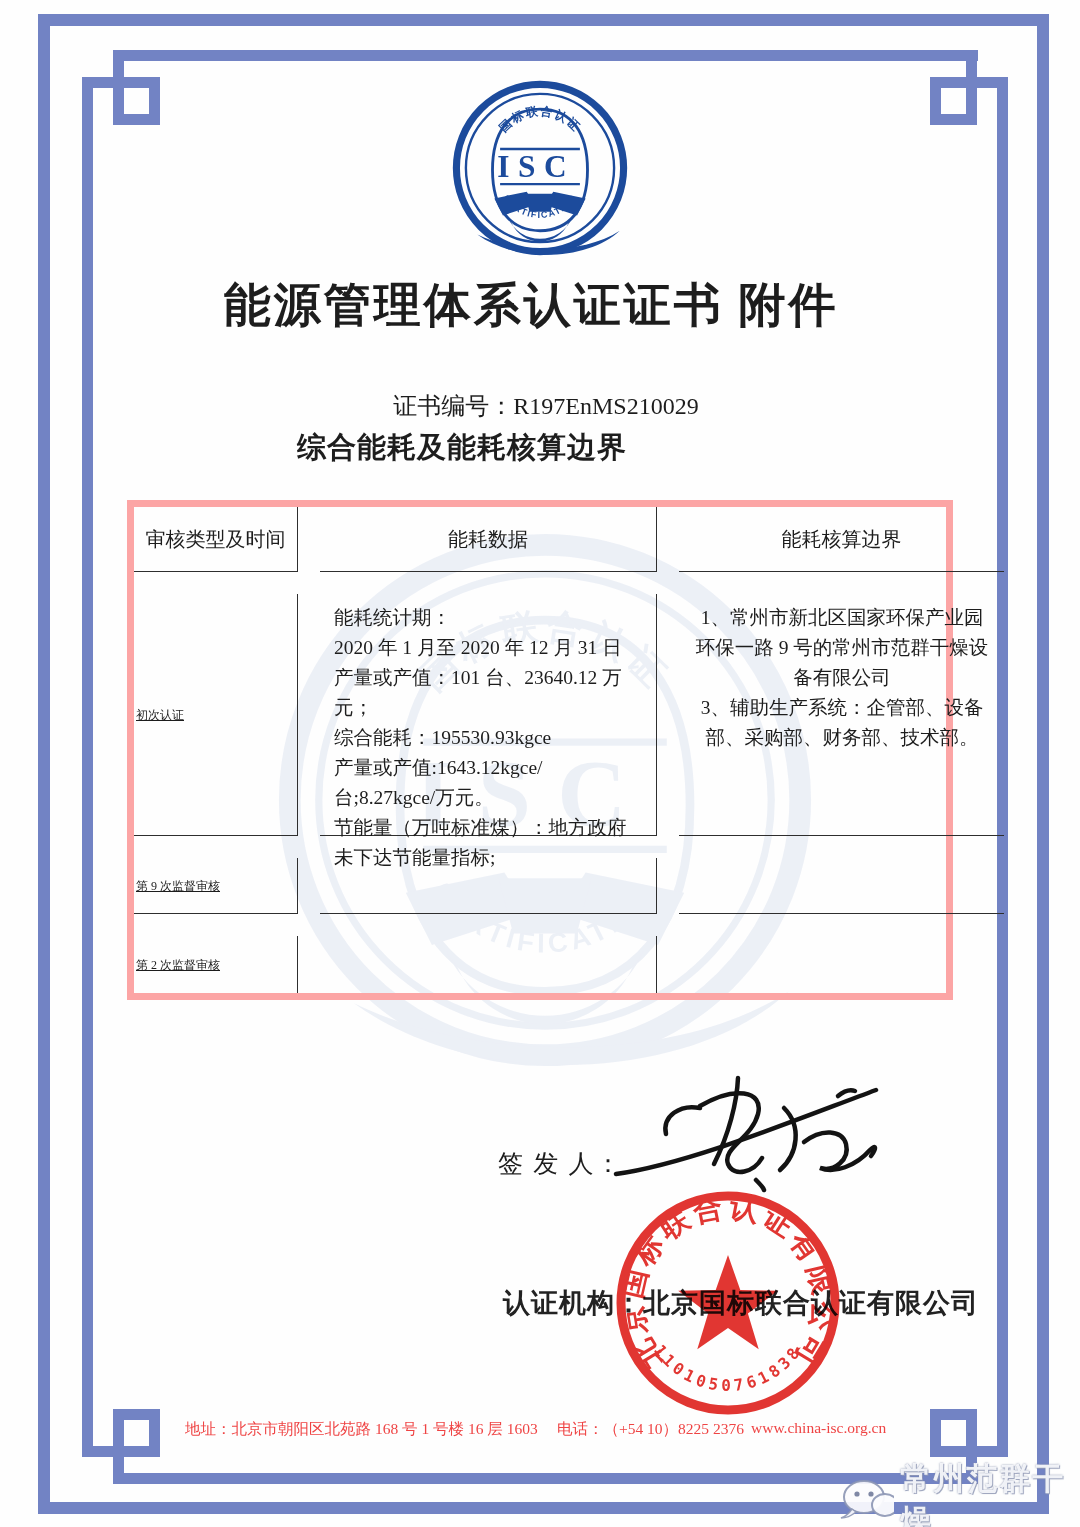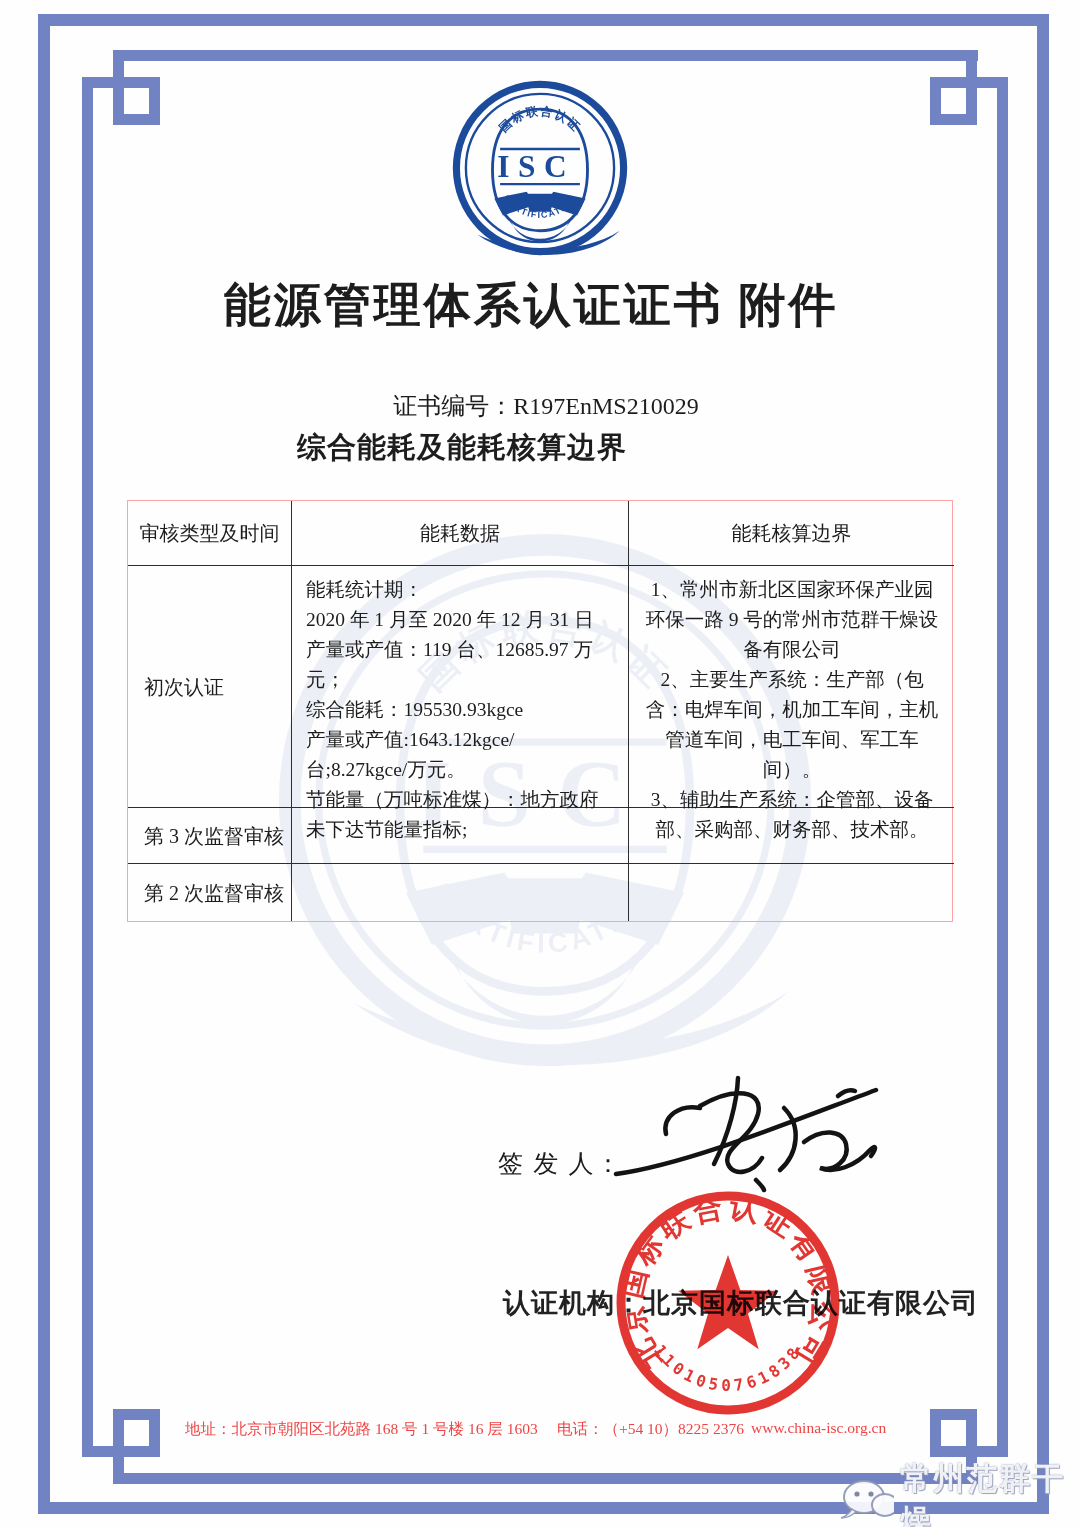--- a/index.html
+++ b/index.html
@@ -13,27 +13,27 @@
   .top-logo{left:0;top:0;z-index:3;}
   
   .title{left:0;top:274px;width:1062px;text-align:center;font-size:47px;font-weight:700;
          letter-spacing:3px;z-index:3;}
   .certno{left:6px;top:390px;width:1080px;text-align:center;font-size:24px;z-index:3;}
   .subtitle{left:0;top:428px;width:924px;text-align:center;font-size:29px;font-weight:700;
             letter-spacing:1px;z-index:3;}
   
   .tbl{left:127px;top:500px;width:826px;z-index:3;display:grid;
        grid-template-columns:164px 337px 325px;grid-template-rows:65px 242px 56px 57px;
-       border:1px solid #fca5a5;box-sizing:border-box;background:transparent;}
+       border:7px solid #fca5a5;box-sizing:border-box;background:transparent;gap:22px;}
   .cell{border-right:1.5px solid #2e2e2e;border-bottom:1.5px solid #2e2e2e;box-sizing:border-box;
         font-size:19.5px;line-height:30px;}
   .cell.last-col{border-right:none;text-align:center;}
   .cell.last-row{border-bottom:none;}
   .cell.hd{display:flex;align-items:center;justify-content:center;font-size:20px;}
-  .cell.vc{display:flex;align-items:center;padding-left:16px;font-size:20px;}
+  .cell.vc{display:flex;align-items:center;padding-left:2px;font-size:12px;text-decoration:underline;}
   .cell.body{padding:9px 13px 0 14px;}
   .cell.body p{margin:0;}
   
   .sig-label{left:498px;top:1147px;font-size:25px;letter-spacing:2px;z-index:3;}
   .sig-svg{left:608px;top:1068px;z-index:3;}
   
   .issuer{left:503px;top:1285px;font-size:27px;font-weight:700;z-index:3;
           font-family:"Liberation Sans","DejaVu Sans",sans-serif;letter-spacing:1px;color:#222;}
   .seal{left:598px;top:1172px;z-index:4;mix-blend-mode:multiply;opacity:.92;}
   .seal-arc{font-family:"Liberation Sans","DejaVu Sans",sans-serif;font-weight:700;
@@ -138,32 +138,31 @@
 
   <div class="abs tbl">
     <div class="cell hd">审核类型及时间</div>
     <div class="cell hd">能耗数据</div>
     <div class="cell hd last-col">能耗核算边界</div>
 
     <div class="cell vc">初次认证</div>
     <div class="cell body">
       <p>能耗统计期：</p>
       <p>2020 年 1 月至 2020 年 12 月 31 日</p>
-      <p>产量或产值：119 台、12685.97 万元；</p>
+      <p>产量或产值：101 台、23640.12 万元；</p>
       <p>综合能耗：195530.93kgce</p>
       <p>产量或产值:1643.12kgce/台;8.27kgce/万元。</p>
       <p>节能量（万吨标准煤）：地方政府未下达节能量指标;</p>
     </div>
     <div class="cell body last-col">
       <p>1、常州市新北区国家环保产业园环保一路 9 号的常州市范群干燥设备有限公司</p>
-      <p>2、主要生产系统：生产部（包含：电焊车间，机加工车间，主机管道车间，电工车间、军工车间）。</p>
       <p>3、辅助生产系统：企管部、设备部、采购部、财务部、技术部。</p>
     </div>
 
-    <div class="cell vc">第 3 次监督审核</div>
+    <div class="cell vc">第 9 次监督审核</div>
     <div class="cell"></div>
     <div class="cell last-col"></div>
 
     <div class="cell vc last-row">第 2 次监督审核</div>
     <div class="cell last-row"></div>
     <div class="cell last-col last-row"></div>
   </div>
 
   <div class="abs sig-label">签 发 人：</div>
   <svg class="abs sig-svg" width="280" height="140">

